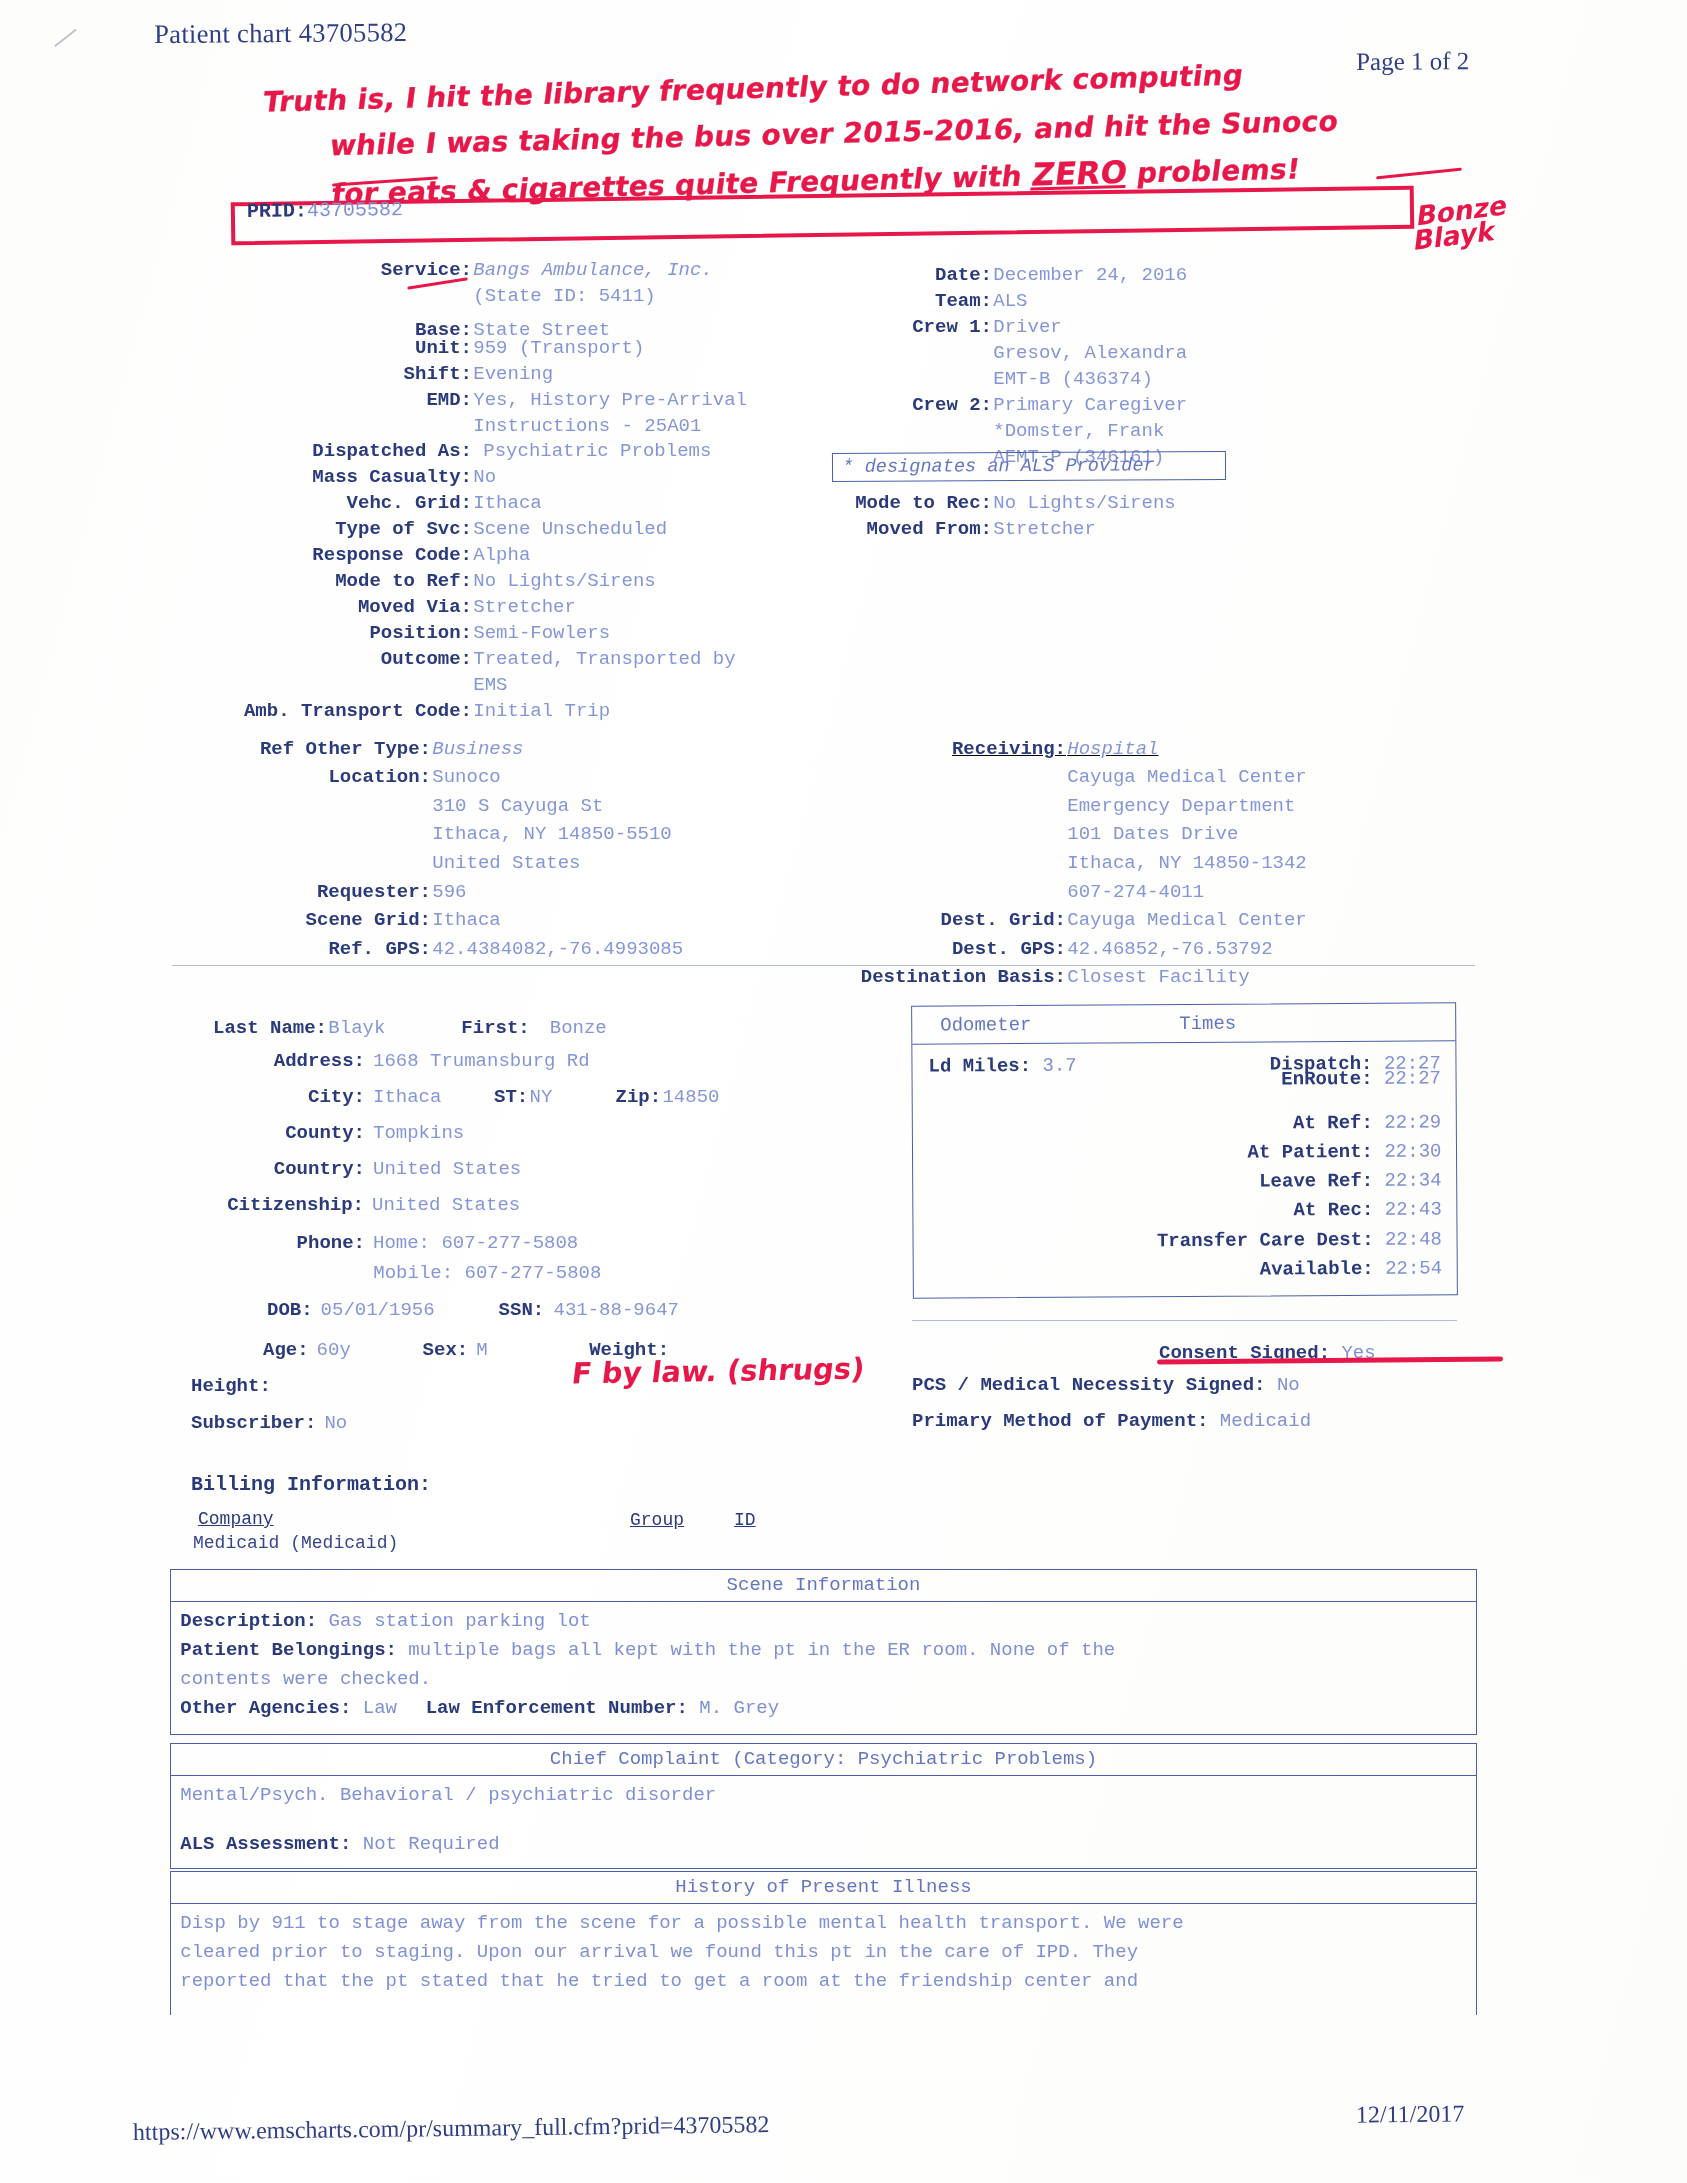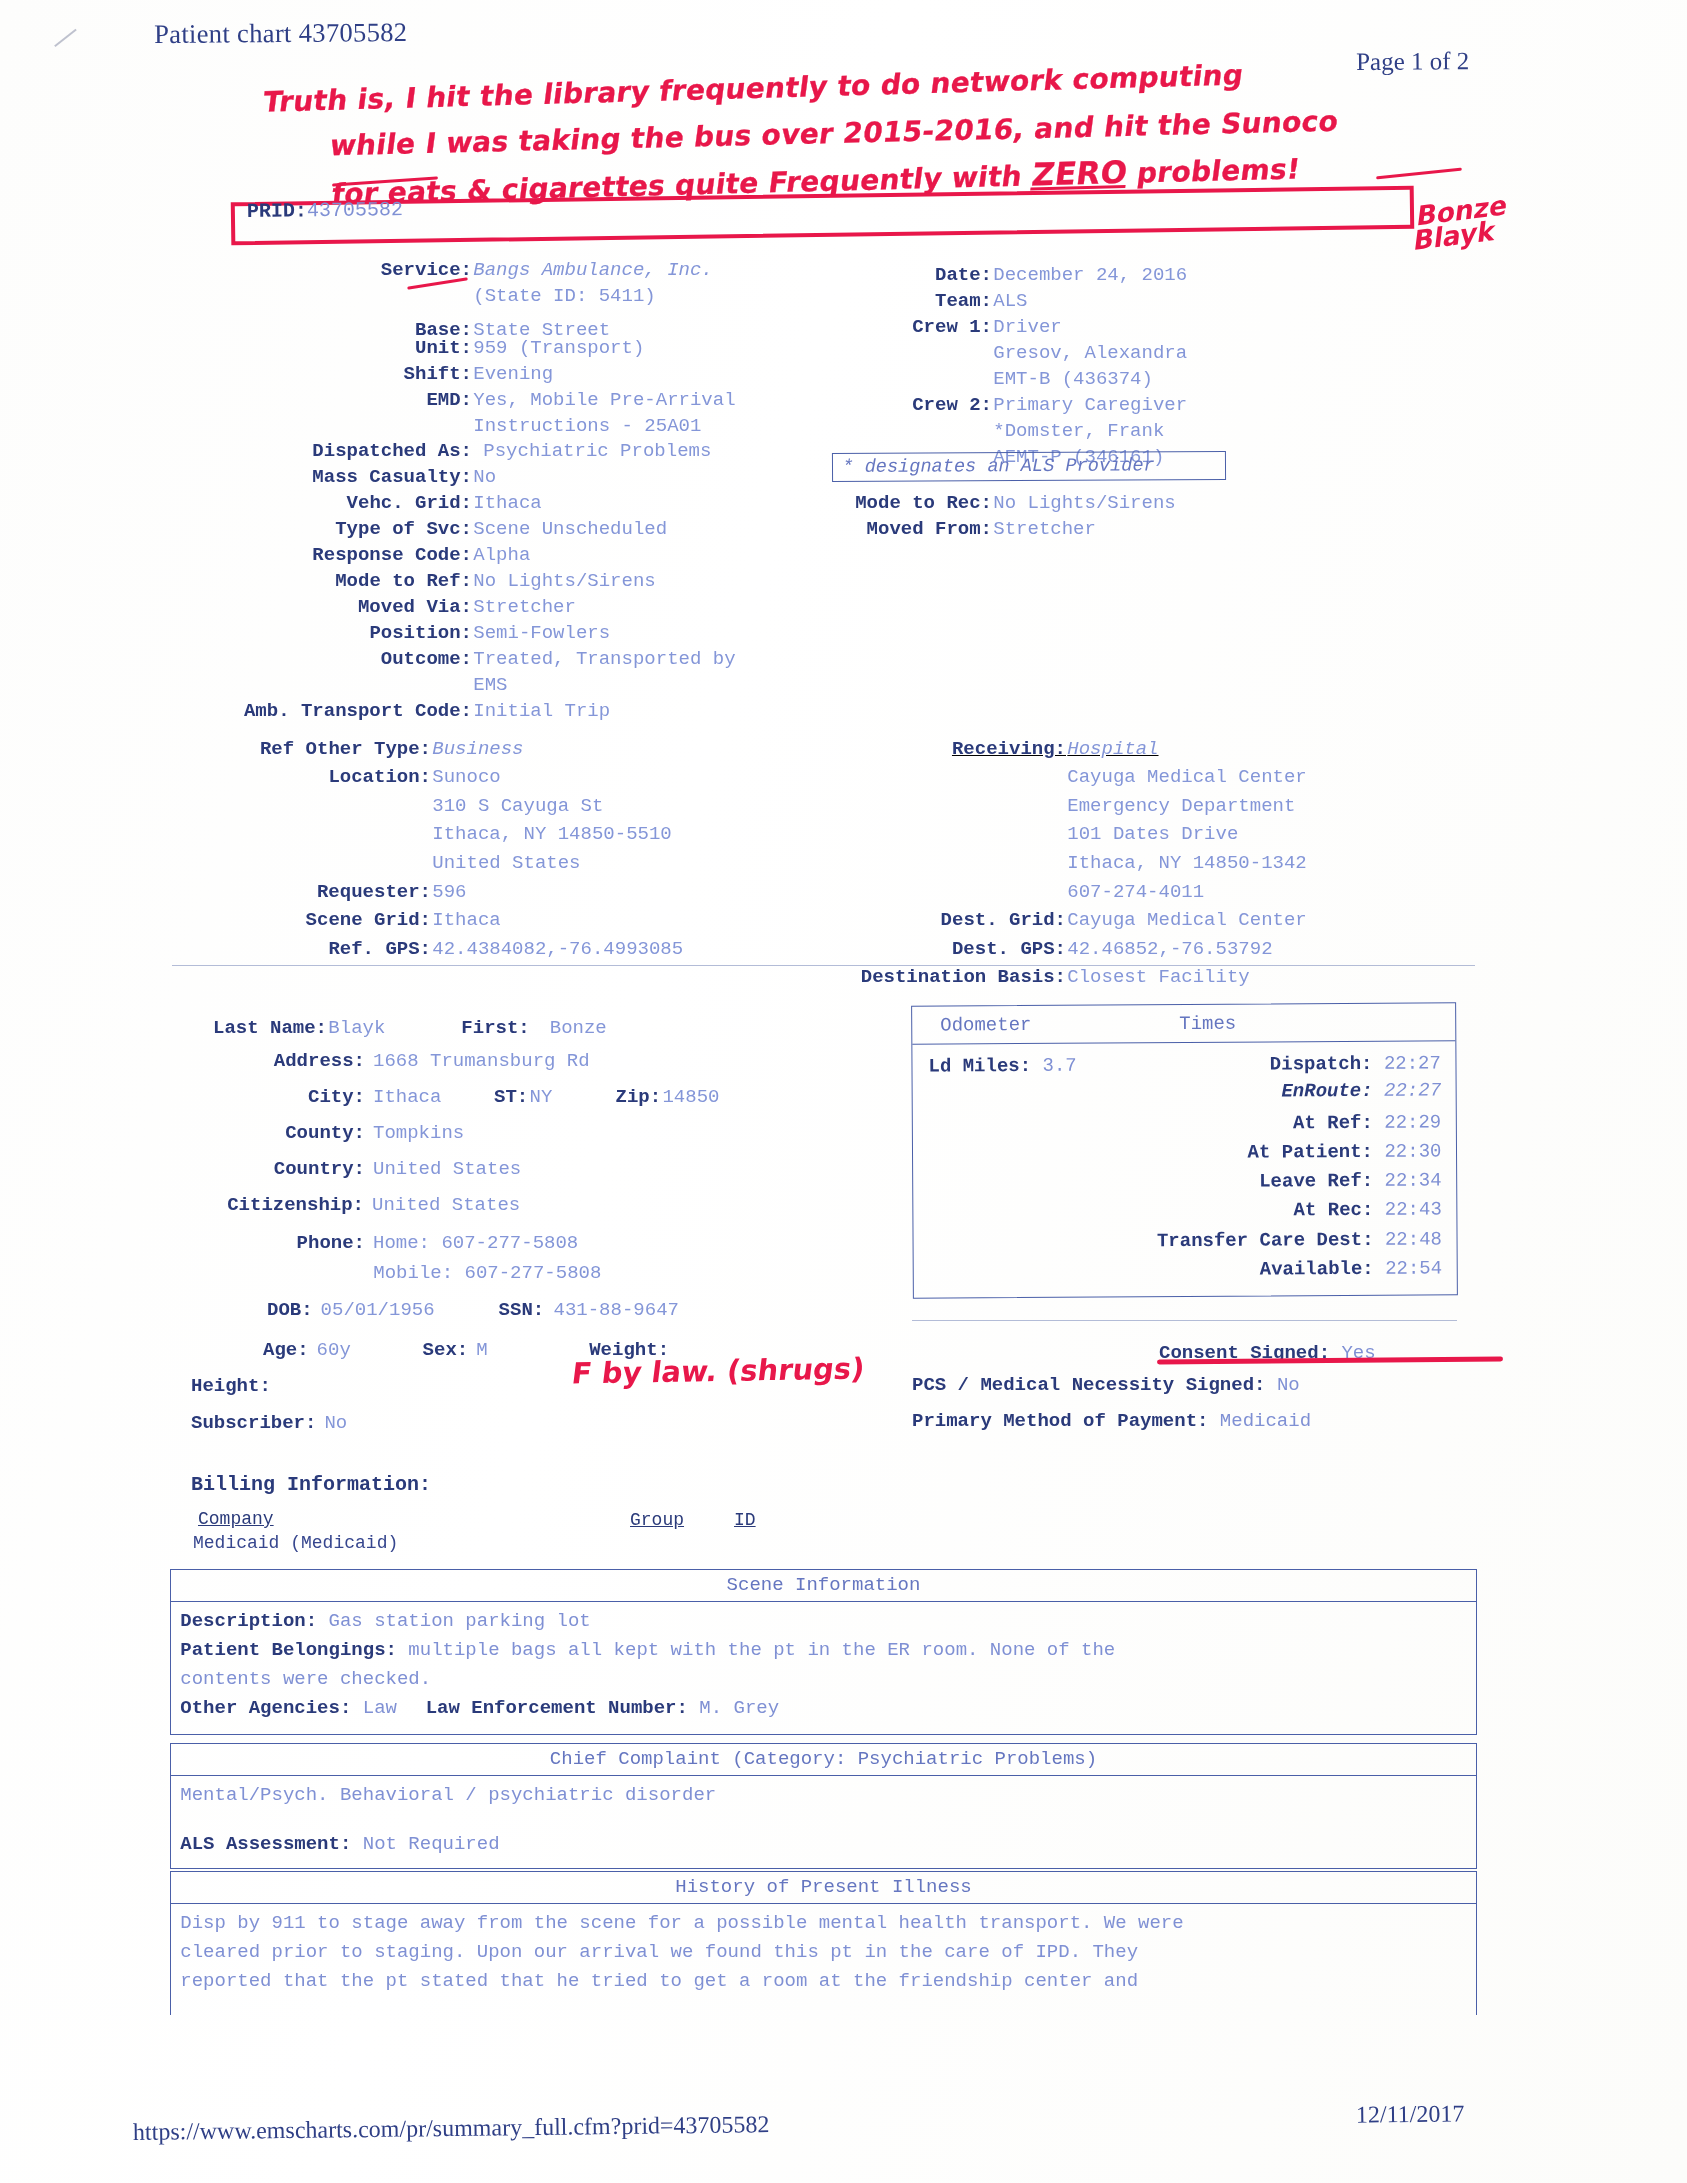--- a/index.html
+++ b/index.html
@@ -187,21 +187,21 @@
       <div class="kv" style="left: 160px; top: 328px;">
         <span class="k" style="width: 312px;">Unit:</span>
         <span class="v">959 (Transport)</span>
       </div>
       <div class="kv" style="left: 160px; top: 354px;">
         <span class="k" style="width: 312px;">Shift:</span>
         <span class="v">Evening</span>
       </div>
       <div class="kv" style="left: 160px; top: 380px;">
         <span class="k" style="width: 312px;">EMD:</span>
-        <span class="v">Yes, Mobile Pre-Arrival</span>
+        <span class="v">Yes, History Pre-Arrival</span>
       </div>
       <div class="kv" style="left: 160px; top: 406px;">
         <span class="k" style="width: 312px;"></span>
         <span class="v">Instructions  - 25A01</span>
       </div>
       <div class="kv" style="left: 160px; top: 431px; gap: 10px;">
         <span class="k" style="width: 312px;">Dispatched As:</span>
         <span class="v">Psychiatric Problems</span>
       </div>
       <div class="kv" style="left: 160px; top: 457px;">
@@ -445,21 +445,21 @@
   <div class="timesbox">
     <div class="hdrrow"></div>
     <div class="tb-odo">Odometer</div>
     <div class="tb-times">Times</div>
     <div class="tb-ld">
       <span class="lbl">Ld Miles:</span>
       <span class="val">3.7</span>
     </div>
     <div id="times-rows">
         <div class="tb-line" style="top: 49px;"><span class="lbl">Dispatch: </span><span class="val">22:27</span></div>
-        <div class="tb-line" style="top: 76px; font-style: italic;"><span class="lbl">EnRoute: </span><span class="val">22:27</span></div>
+        <div class="tb-line" style="top: 64px;"><span class="lbl">EnRoute: </span><span class="val">22:27</span></div>
         <div class="tb-line" style="top: 108px;"><span class="lbl">At Ref: </span><span class="val">22:29</span></div>
         <div class="tb-line" style="top: 137px;"><span class="lbl">At Patient: </span><span class="val">22:30</span></div>
         <div class="tb-line" style="top: 166px;"><span class="lbl">Leave Ref: </span><span class="val">22:34</span></div>
         <div class="tb-line" style="top: 195px;"><span class="lbl">At Rec: </span><span class="val">22:43</span></div>
         <div class="tb-line" style="top: 225px;"><span class="lbl">Transfer Care Dest: </span><span class="val">22:48</span></div>
         <div class="tb-line" style="top: 254px;"><span class="lbl">Available: </span><span class="val">22:54</span></div>
       </div>
   </div>
 
   <div class="hr" style="left:912px;top:1320px;width:545px;"></div>

